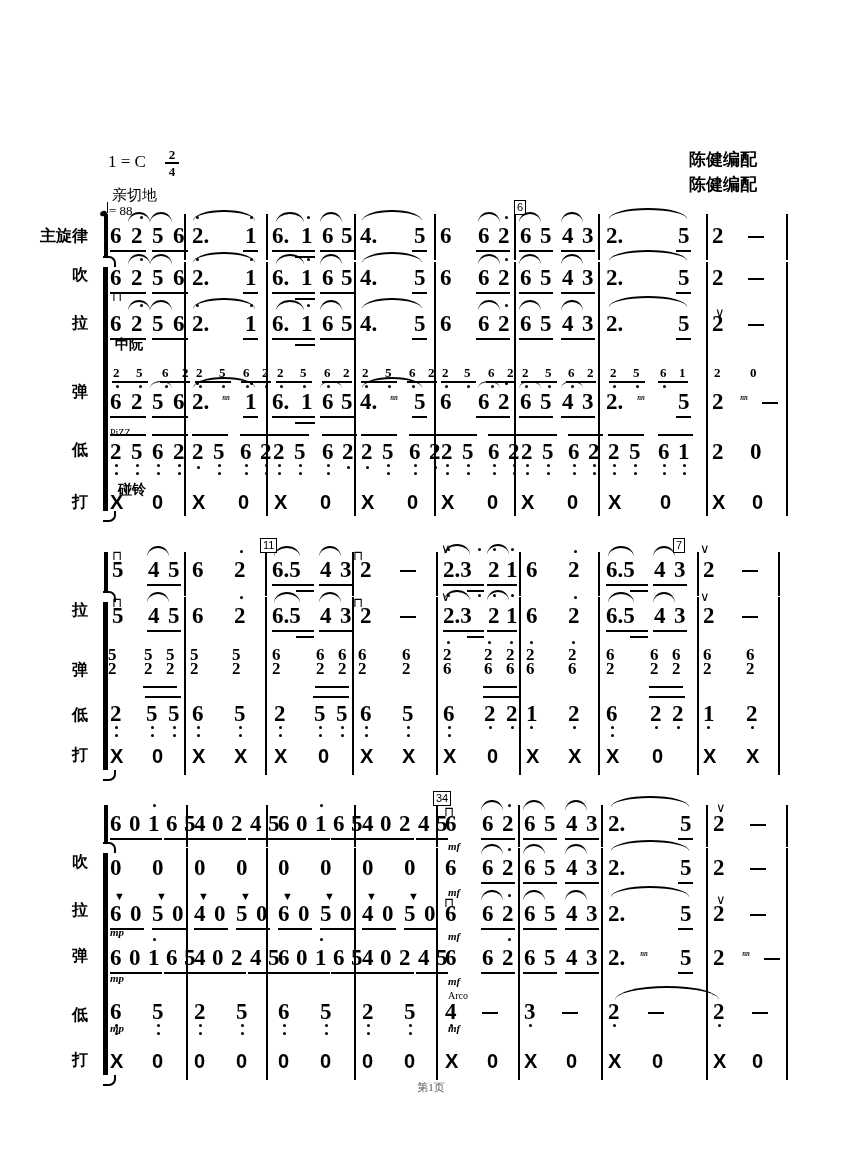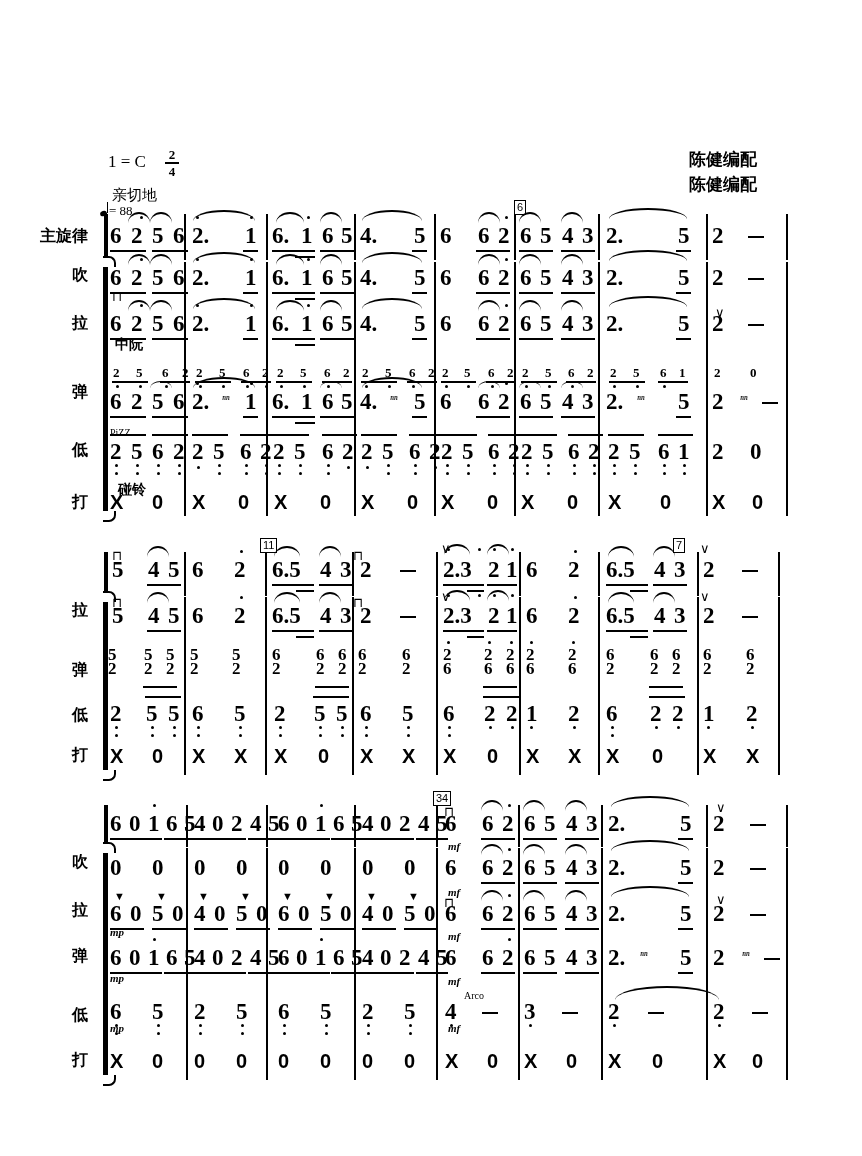--- a/index.html
+++ b/index.html
@@ -69,20 +69,21 @@
     <div>陈健编配</div>
   </div>
   <div id="keysig">1 = C</div>
   <div id="meter">
     <span class="num">2</span>
     <span class="bar"></span>
     <span class="num">4</span>
   </div>
   <div id="expr">亲切地</div>
   <div id="tempo"><span class="qn"></span><span>= 88</span></div>
+  <div id="footer">第1页</div>
 
   <div class="system" id="sys1" style="top:0;">
 
     <div class="stafflabel" style="left:10px;top:226px;width:78px;">主旋律</div>
     <div class="stafflabel" style="left:10px;top:265px;width:78px;">吹</div>
     <div class="stafflabel" style="left:10px;top:313px;width:78px;">拉</div>
     <div class="stafflabel" style="left:10px;top:382px;width:78px;">弹</div>
     <div class="stafflabel" style="left:10px;top:440px;width:78px;">低</div>
     <div class="stafflabel" style="left:10px;top:492px;width:78px;">打</div>
 
@@ -846,21 +847,21 @@
 
     <div class="dyn" style="left:448px;top:840px;">mf</div>
     <div class="dyn" style="left:448px;top:886px;">mf</div>
     <div class="dyn" style="left:448px;top:930px;">mf</div>
     <div class="dyn" style="left:448px;top:975px;">mf</div>
     <div class="dyn" style="left:448px;top:1022px;">mf</div>
     <div class="dyn" style="left:110px;top:926px;">mp</div>
     <div class="dyn" style="left:110px;top:972px;">mp</div>
     <div class="dyn" style="left:110px;top:1022px;">mp</div>
 
-    <div class="tech" style="left:464px;top:990px;">Arco</div>
+    <div class="tech" style="left:448px;top:990px;">Arco</div>
 
     <div class="bowd" style="left:444px;top:804px;">⊓</div>
     <div class="bowd" style="left:444px;top:895px;">⊓</div>
     <div class="bowd" style="left:716px;top:800px;">∨</div>
     <div class="bowd" style="left:716px;top:892px;">∨</div>
 
     <div class="barline" style="left:186px;top:805px;height:42px;"></div>
     <div class="barline" style="left:266px;top:805px;height:42px;"></div>
     <div class="barline" style="left:354px;top:805px;height:42px;"></div>
     <div class="barline" style="left:436px;top:805px;height:42px;"></div>

